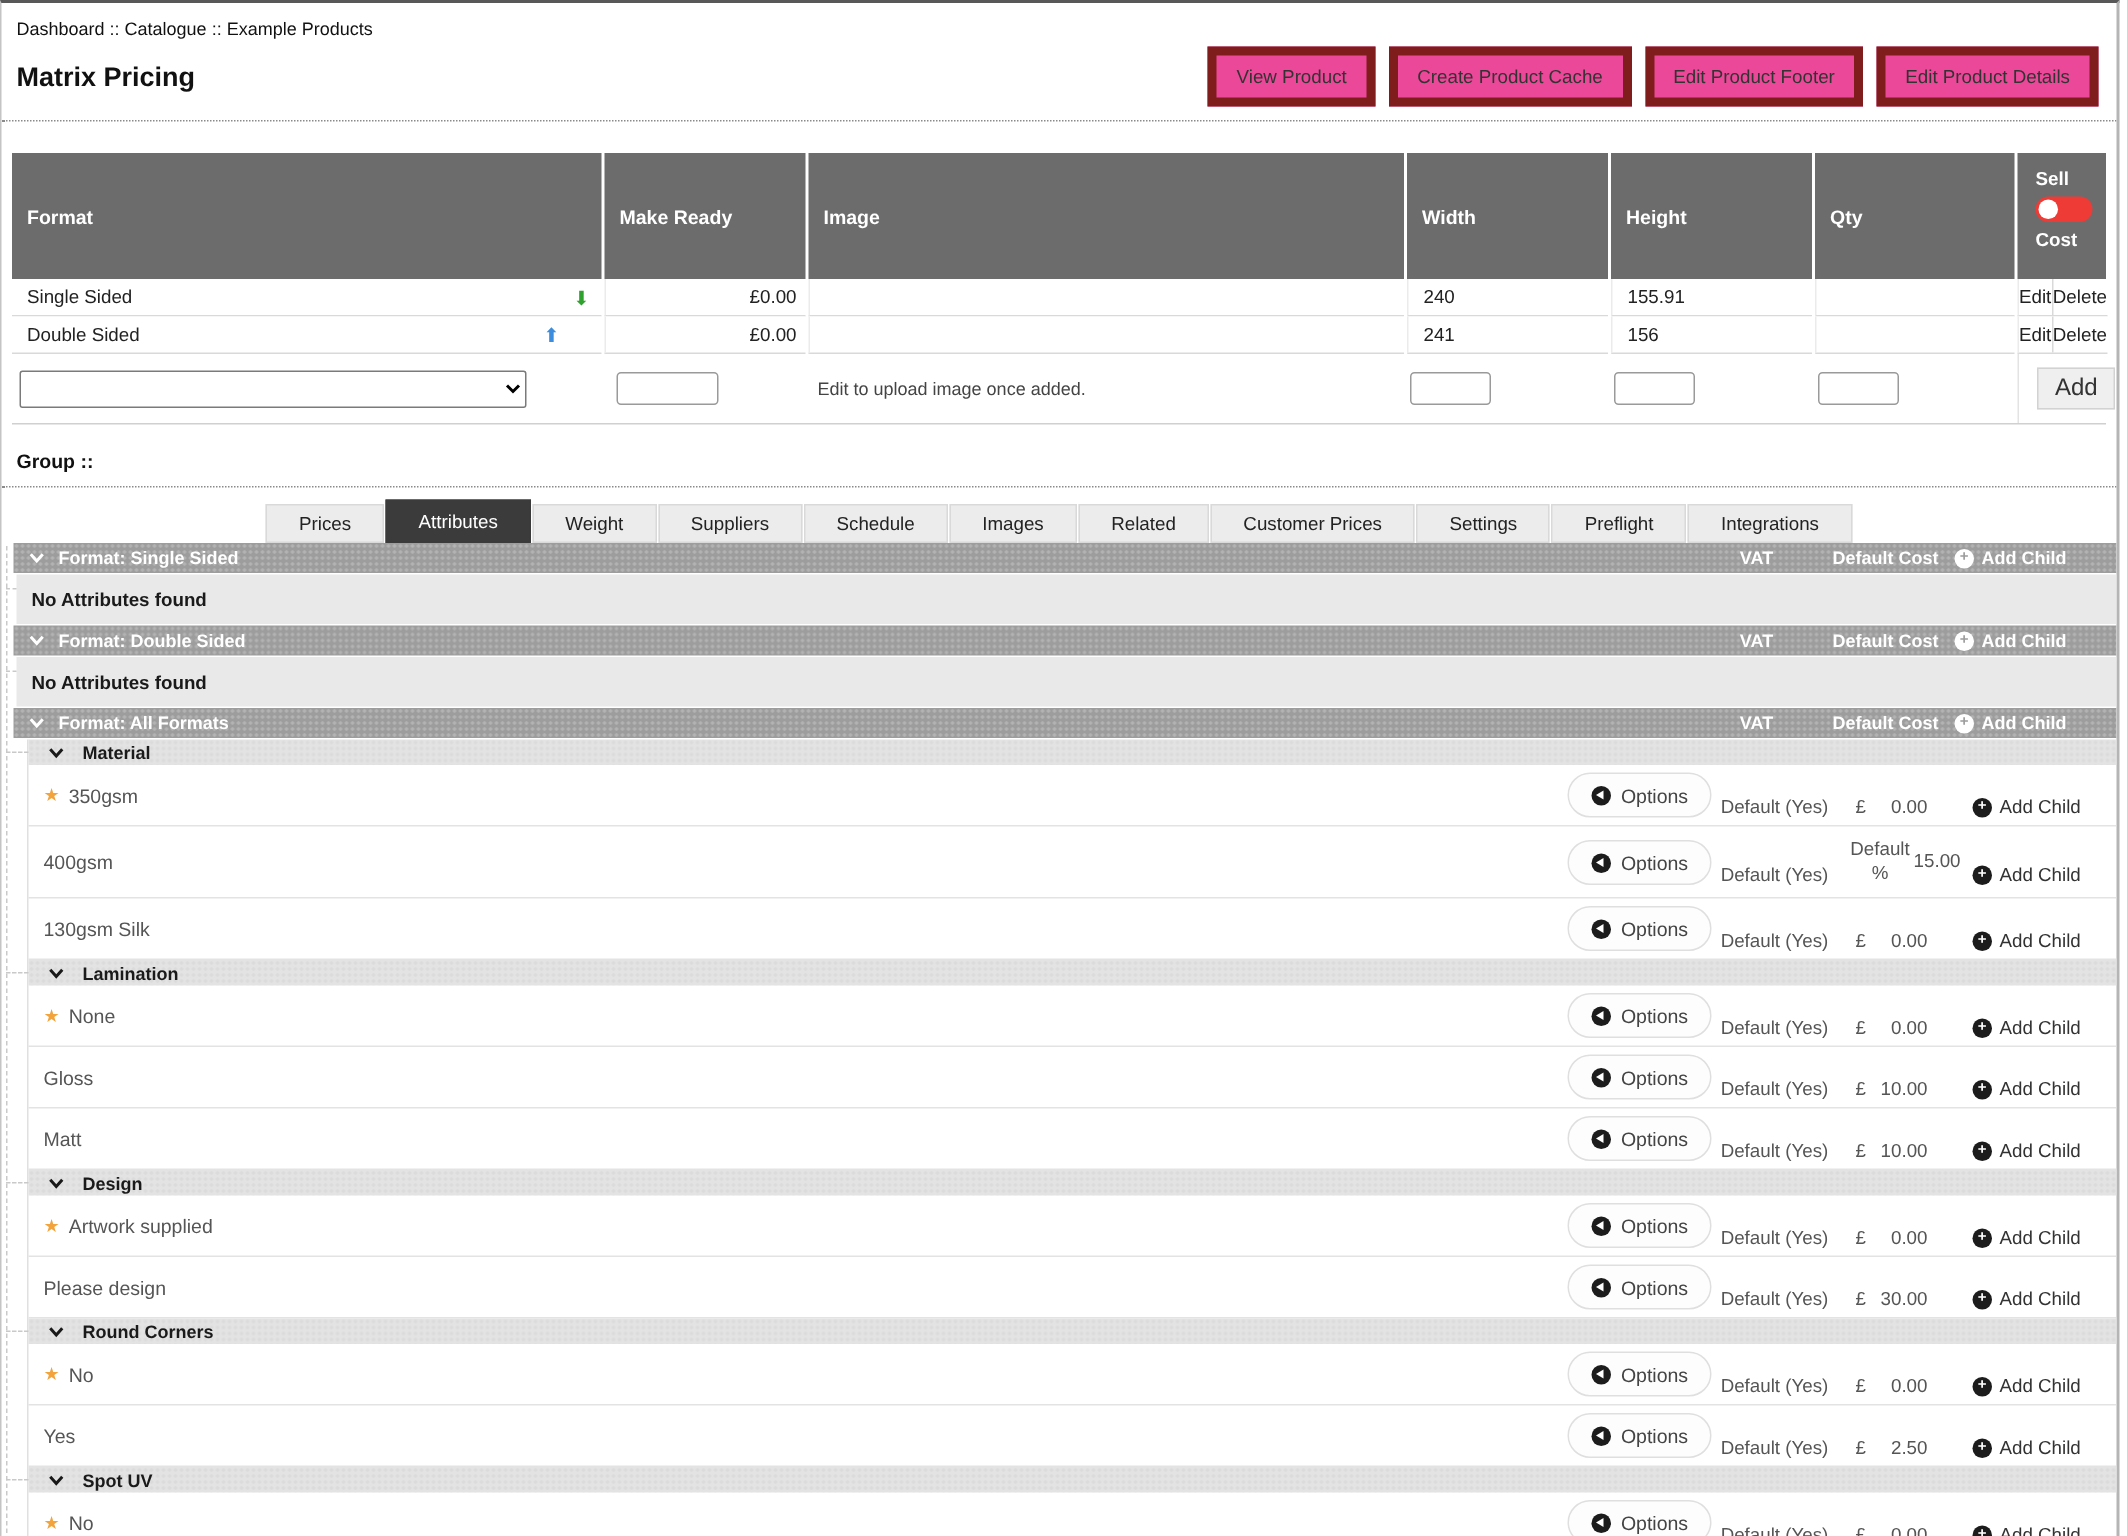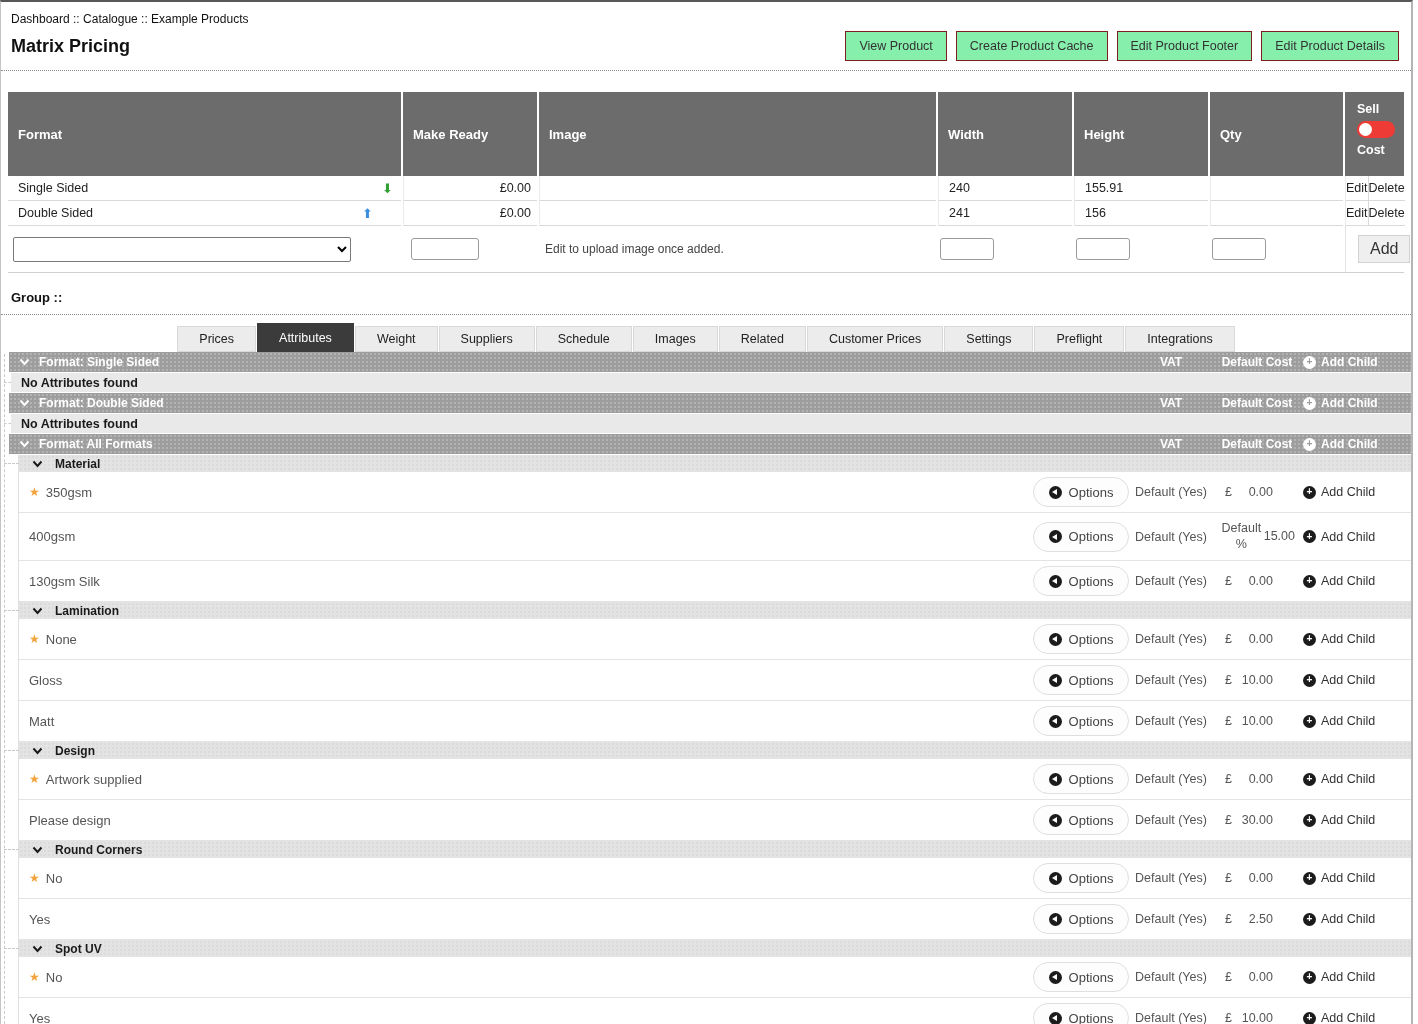--- a/index.html
+++ b/index.html
@@ -4,21 +4,21 @@
 <style>
   html,body{margin:0;padding:0;background:#fff;}
   .page{position:relative;width:1413px;height:1024px;box-sizing:border-box;overflow:hidden;
         border-top:2px solid #585858;border-left:1px solid #c4c4c4;border-right:2px solid #b5b5b5;
         font-family:"Liberation Sans",sans-serif;color:#222;background:#fff;}
   
   .breadcrumb{font-size:12px;padding:10px 10px 0 10px;color:#111;}
   .title-row{display:flex;justify-content:space-between;align-items:center;padding:5px 12px 9px 10px;}
   .page-title{font-size:18px;font-weight:600;color:#111;}
   .hdr-btns{display:flex;gap:9px;}
-  .btn{background:#86efac;border:1px solid #7f1d1d;font-size:12.5px;padding:7px 13px;color:#333;cursor:pointer;font-family:inherit;}
+  .btn{background:#ec4899;border:6px solid #7f1d1d;font-size:12.5px;padding:7px 13px;color:#333;cursor:pointer;font-family:inherit;}
   .dotted{border-bottom:1px dotted #8a8a8a;height:0;}
   
   .formats{margin:21px 7px 0 7px;}
   .grid-row{display:grid;grid-template-columns:393px 134px 397px 134px 134px 133px 1fr;column-gap:2px;}
   .th{background:#6c6c6c;color:#fff;font-weight:bold;font-size:13px;display:flex;align-items:center;padding-left:10px;height:84px;box-sizing:border-box;}
   .th.actions-th{display:block;padding:10px 0 0 12px;}
   .sellcost{font-weight:bold;font-size:12.5px;}
   .toggle{width:38px;height:17px;background:#ee3b36;border-radius:9px;position:relative;margin:5px 0;cursor:pointer;}
   .toggle .knob{position:absolute;left:2px;top:2px;width:13px;height:13px;border-radius:50%;background:#fff;}
   .td{font-size:12.5px;display:flex;align-items:center;padding-left:10px;border-bottom:1px solid #d9d9d9;height:25px;box-sizing:border-box;background:#fff;color:#222;}
@@ -53,32 +53,32 @@
   .section-bar .chev{margin-left:10px;}
   .sec-title{margin-left:9px;}
   .bar-right{margin-left:auto;display:flex;align-items:center;padding-right:12px;justify-content:space-between;}
   .col-vat{width:80px;text-align:center;}
   .col-cost{width:92px;text-align:center;}
   .col-add{width:96px;display:flex;align-items:center;gap:5px;cursor:pointer;}
   .circle-icon{display:inline-flex;align-items:center;justify-content:center;width:13px;height:13px;border-radius:50%;font-size:10px;font-weight:bold;line-height:1;}
   .circle-white{background:#fff;color:#9d9d9d;}
   .circle-dark{background:#1c1c1c;color:#fff;}
   .tri-left{width:0;height:0;border-top:3px solid transparent;border-bottom:3px solid transparent;border-right:5px solid #fff;margin-right:1px;}
-  .noattr{position:relative;margin-left:10px;height:19px;background:#e9e9e9;font-weight:bold;font-size:12.5px;display:flex;align-items:center;padding-left:10px;margin-bottom:1px;color:#1a1a1a;}
+  .noattr{position:relative;margin-left:10px;height:33px;background:#e9e9e9;font-weight:bold;font-size:12.5px;display:flex;align-items:center;padding-left:10px;margin-bottom:1px;color:#1a1a1a;}
   .noattr::before{content:"";position:absolute;left:-7px;top:9px;width:7px;border-top:1px dashed #c9c9c9;}
   .groups{margin-left:17px;border-left:1px solid #e0e0e0;}
   .group-bar{position:relative;height:17px;background:#e3e3e3;display:flex;align-items:center;font-size:12px;font-weight:bold;color:#1a1a1a;cursor:pointer;
     background-image:radial-gradient(rgba(0,0,0,.035) 1px,transparent 1.2px);background-size:4px 4px;}
   .group-bar::before{content:"";position:absolute;left:-15px;top:8px;width:15px;border-top:1px dashed #c9c9c9;}
   .group-bar .chev{margin-left:13px;}
   .group-name{margin-left:12px;}
   .attr-row{display:flex;align-items:center;height:41px;padding-left:10px;border-bottom:1px solid #e3e3e3;font-size:13px;color:#555;box-sizing:border-box;}
   .attr-row.tall{height:48px;}
   .star{color:#f2a33c;font-size:12px;margin-right:6px;}
-  .row-right{margin-left:auto;display:flex;align-items:center;padding-right:12px;}
+  .row-right{margin-left:auto;display:flex;align-items:flex-end;}
   .r-options{width:100px;display:flex;justify-content:center;}
   .options-btn{display:inline-flex;align-items:center;gap:7px;background:#fdfdfd;border:1px solid #dfdfdf;border-radius:16px;height:30px;padding:0 15px;font-size:13px;color:#444;cursor:pointer;font-family:inherit;}
   .r-default{width:80px;font-size:12.5px;color:#555;text-align:center;}
   .r-price{width:92px;display:flex;justify-content:space-between;align-items:center;font-size:12.5px;color:#555;padding:0 30px 0 14px;box-sizing:border-box;}
   .r-price.pct{flex-direction:row;justify-content:center;padding:0 8px;text-align:center;line-height:1.25;}
   .r-add{width:96px;font-size:12.5px;color:#333;display:flex;align-items:center;gap:5px;cursor:pointer;}
 </style>
 </head>
 <body>
 

